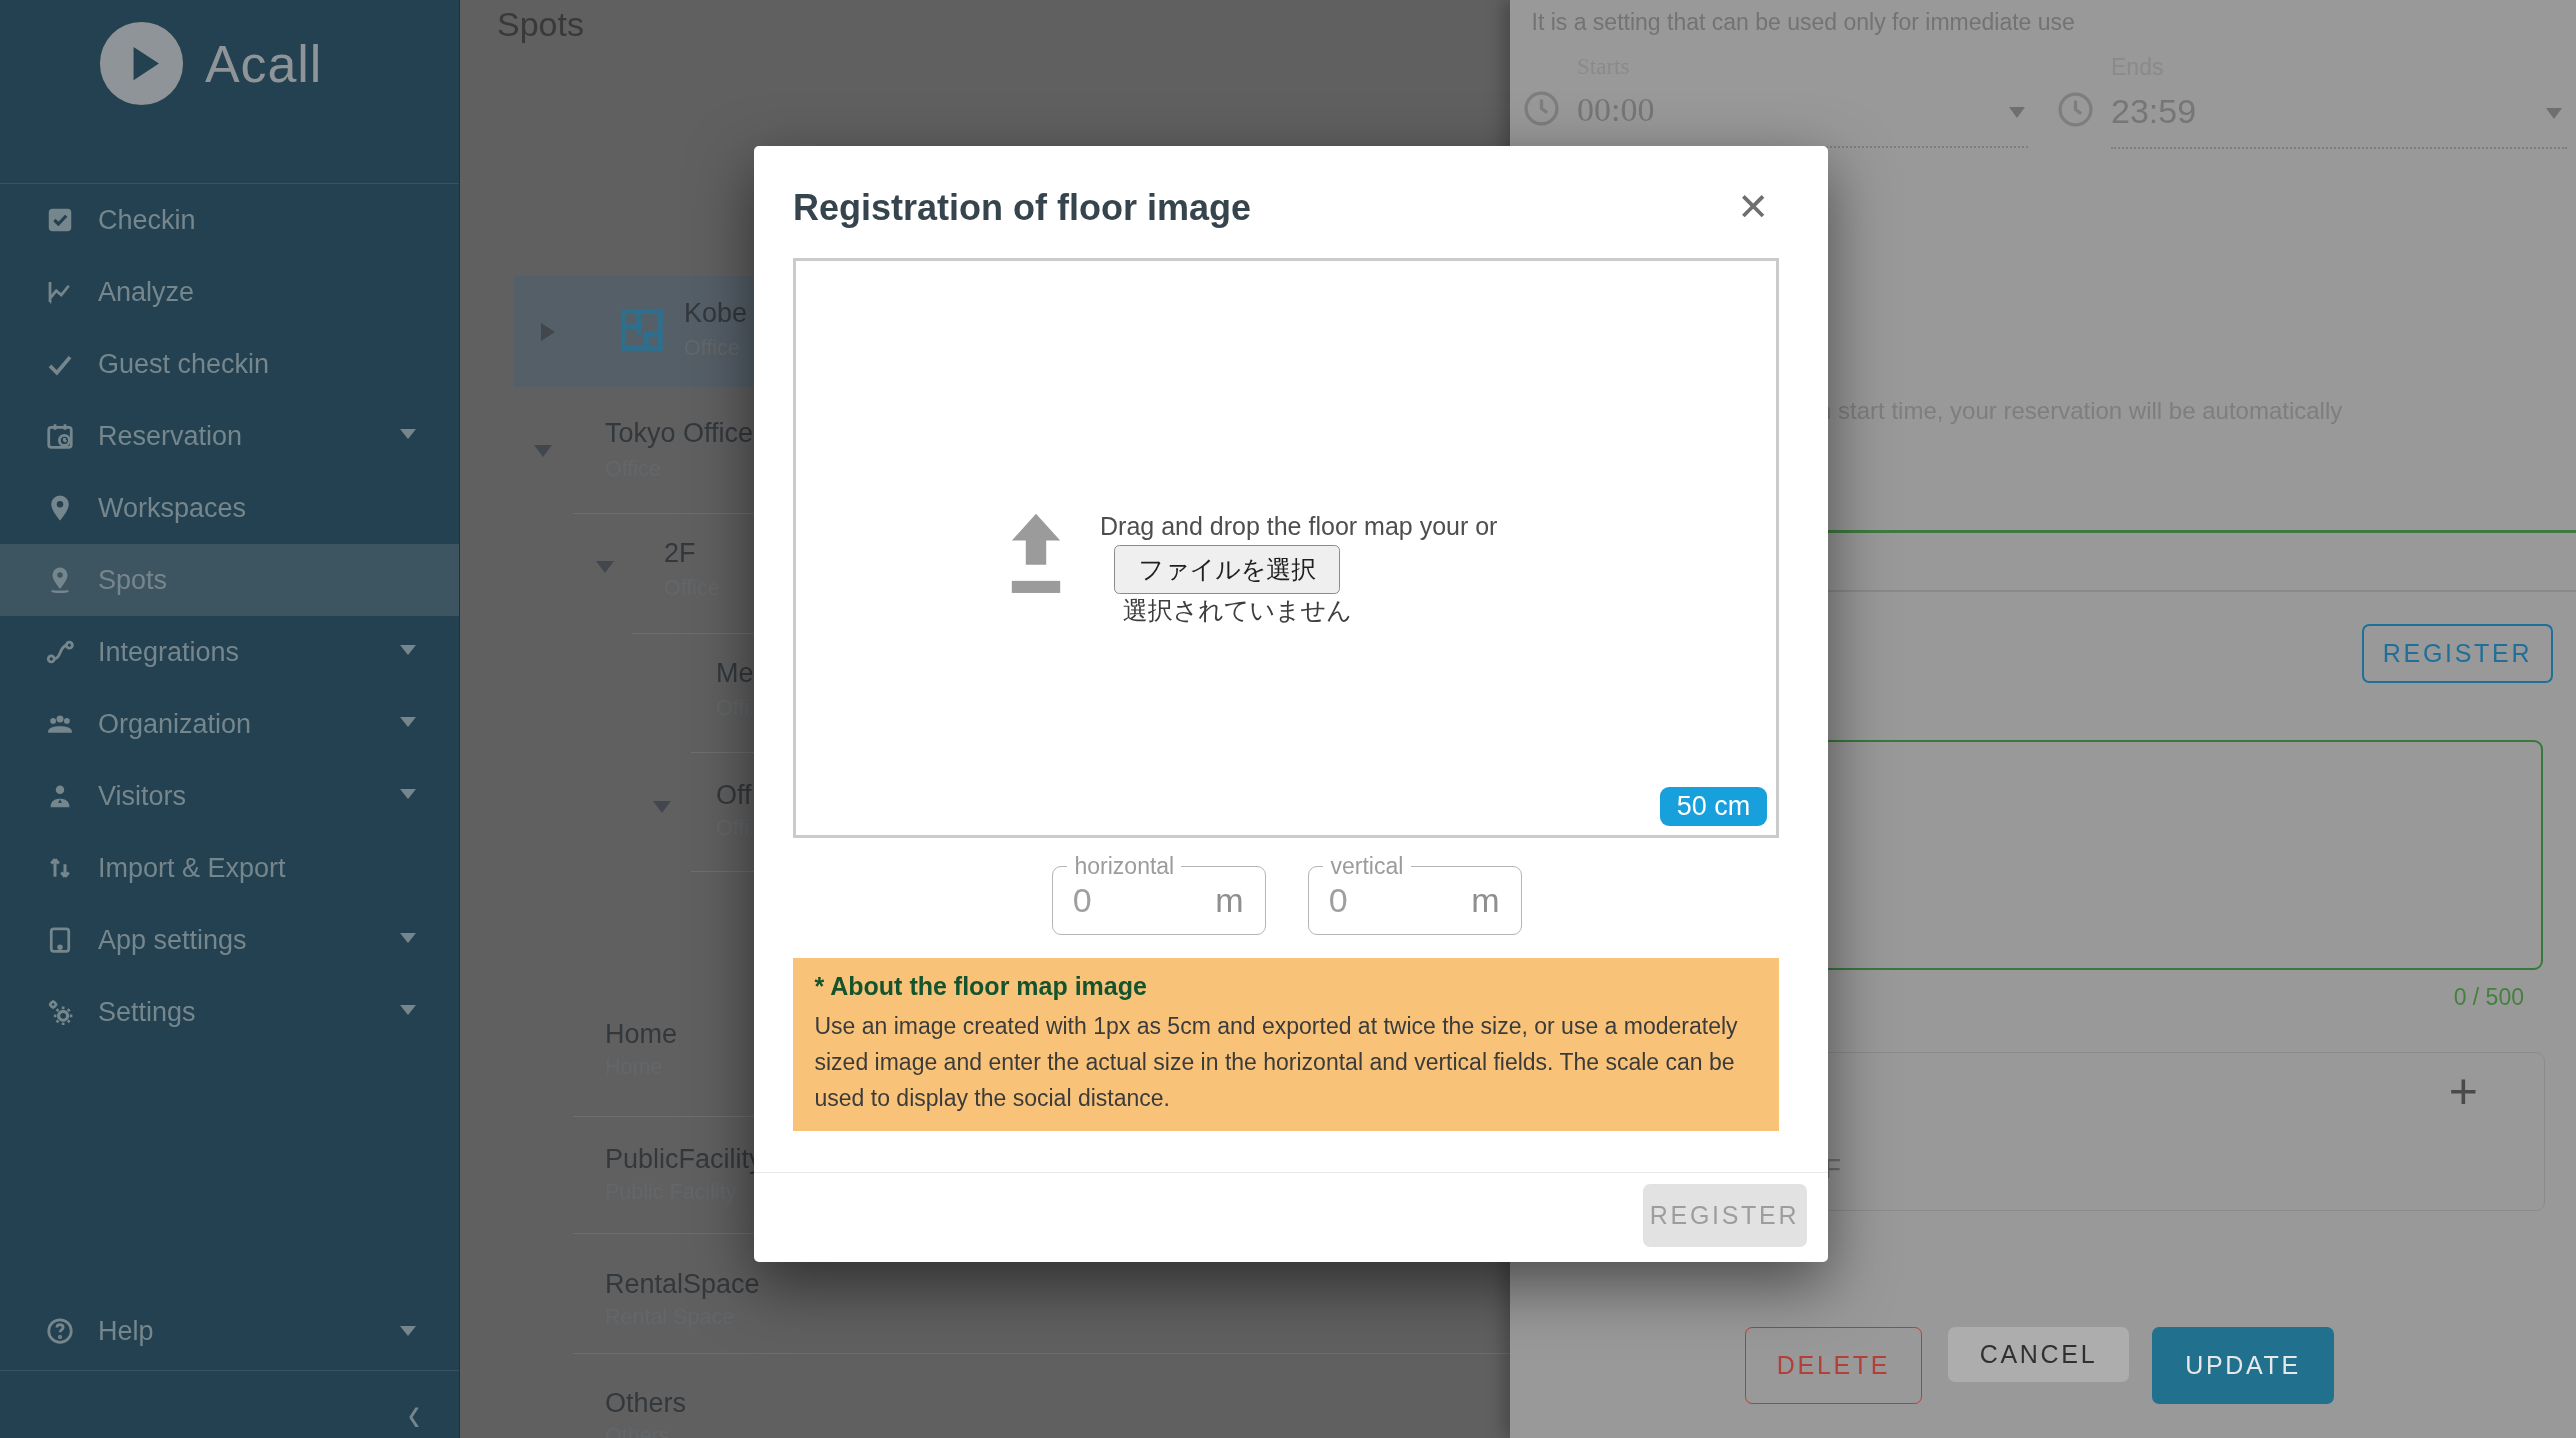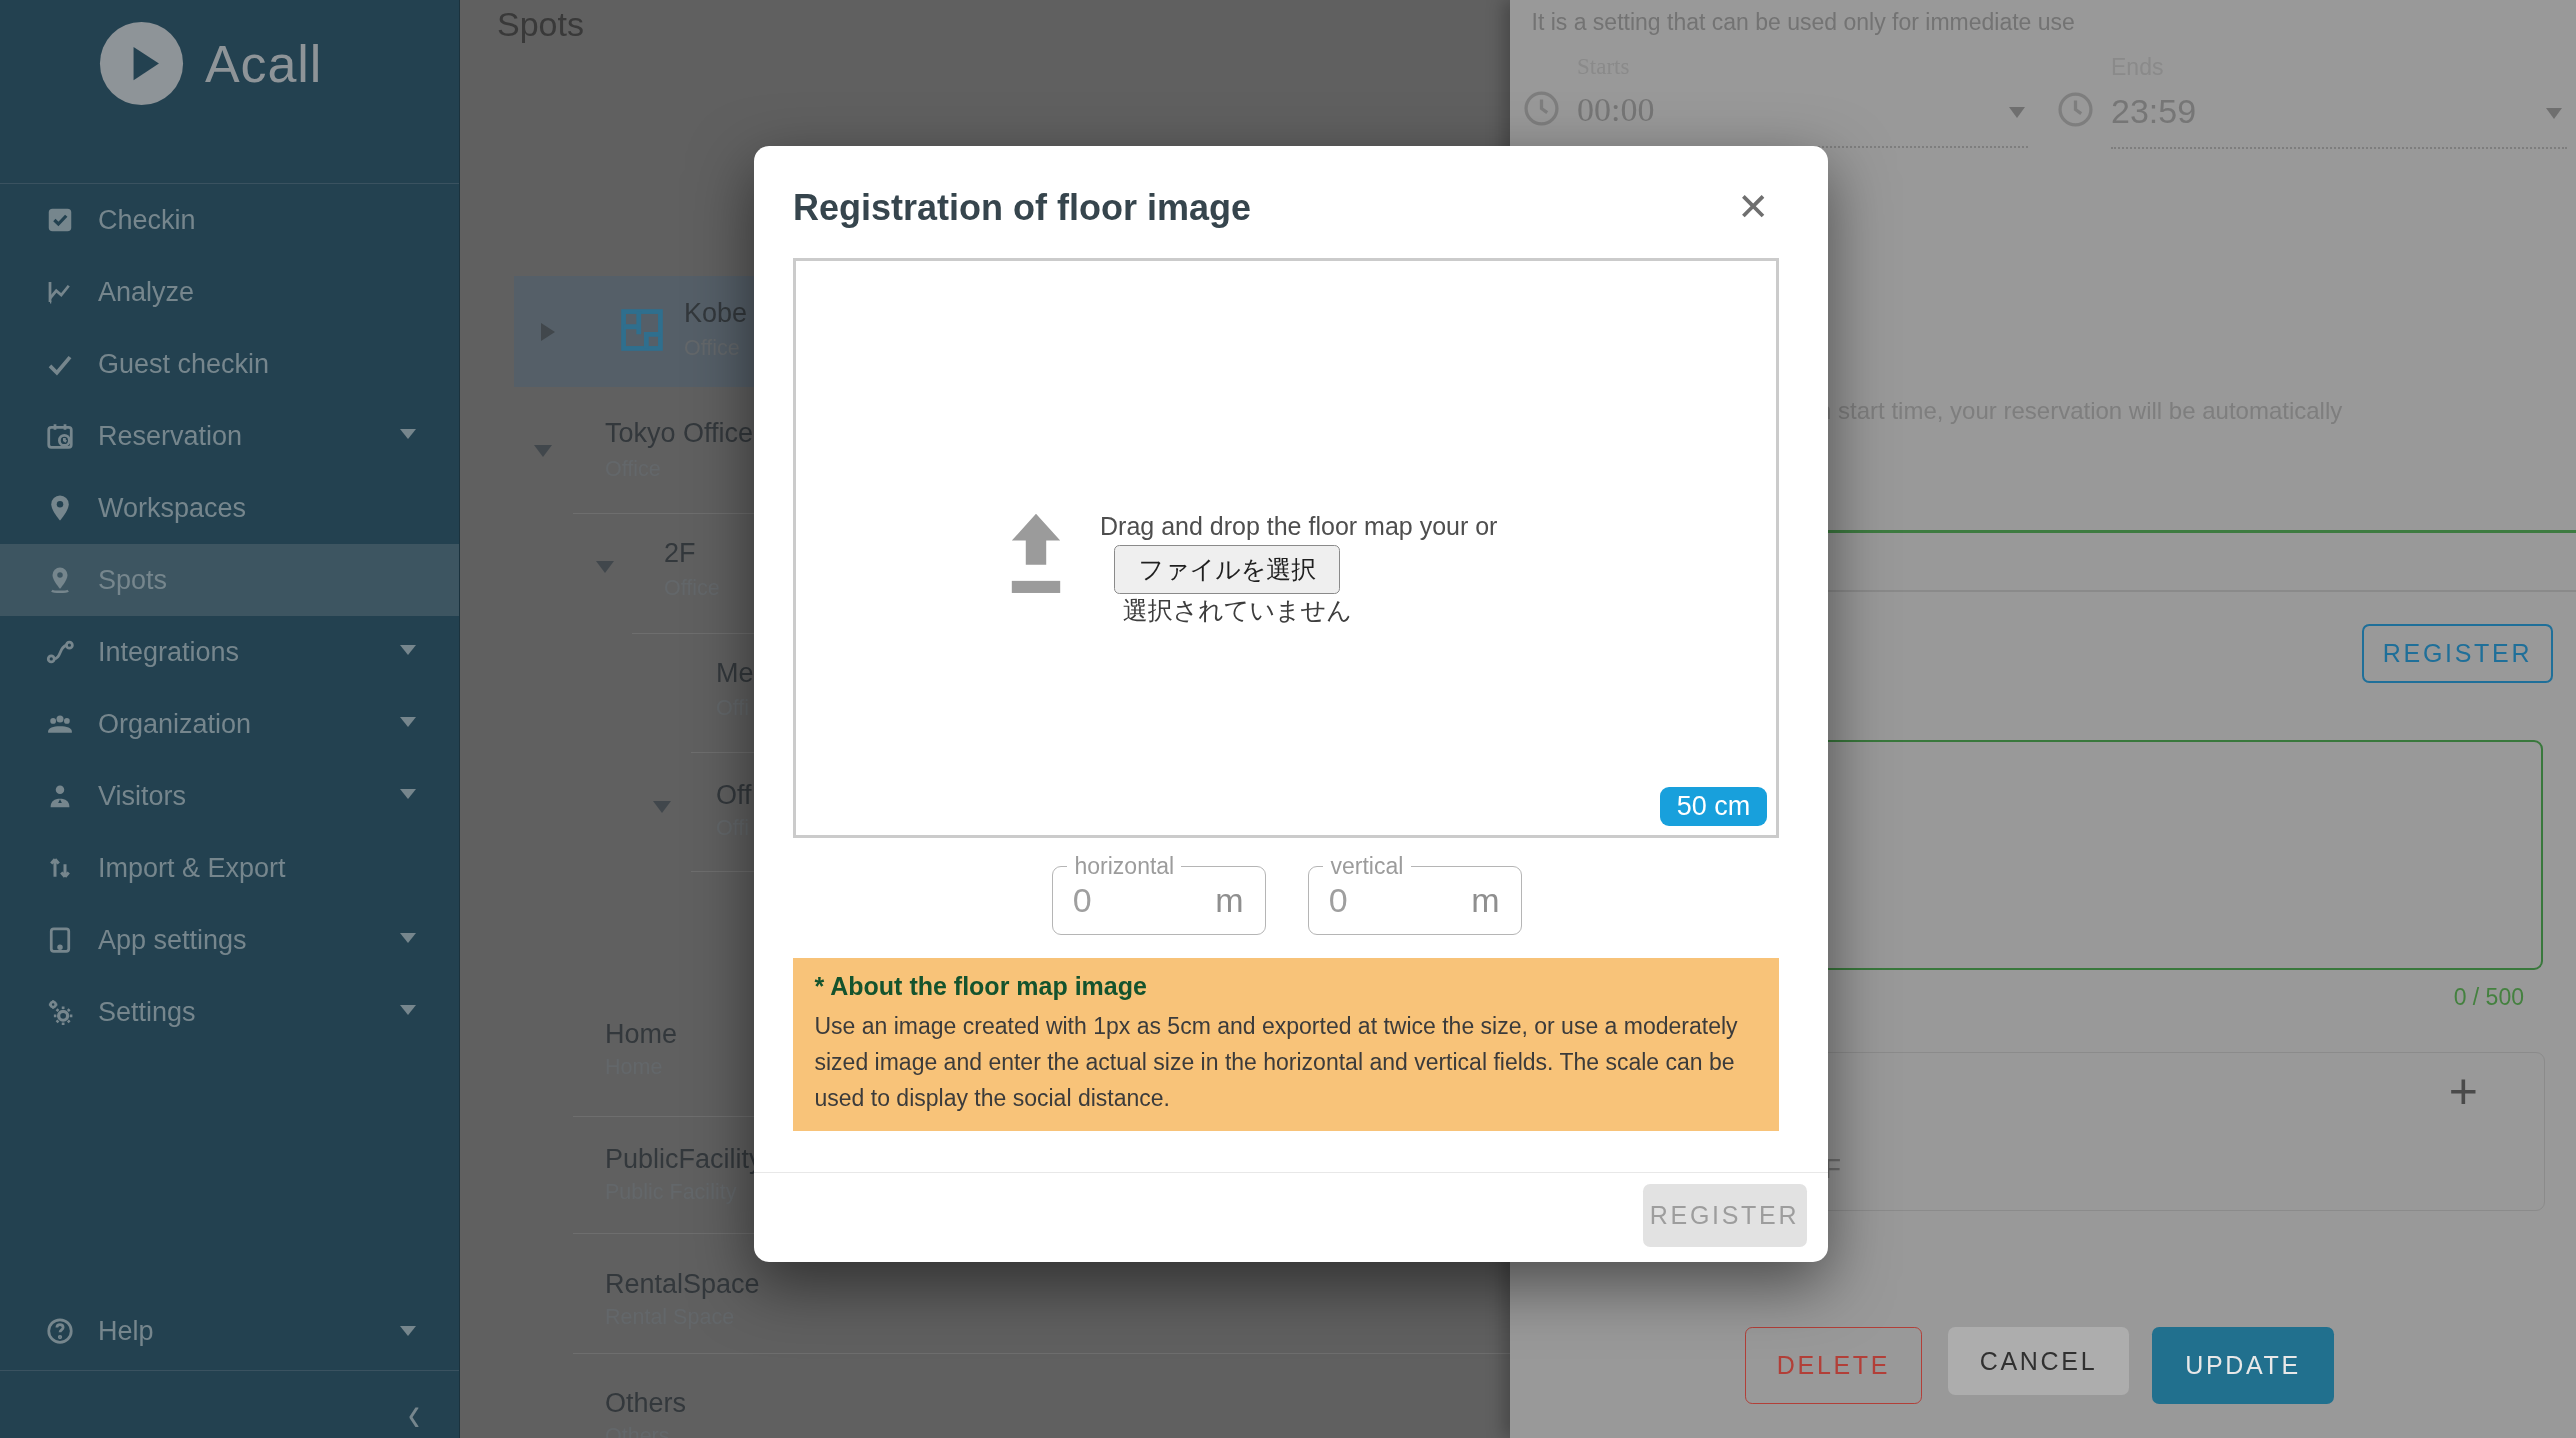--- a/index.html
+++ b/index.html
@@ -30,37 +30,37 @@
   .p-greenline{position:absolute;left:148px;top:530px;width:1052px;height:2.7px;background:#3e7b41;}
   .p-grayline{position:absolute;left:148px;top:590px;width:1055px;height:1.8px;background:#8a8a8a;}
   .btn{display:flex;align-items:center;justify-content:center;border-radius:7.2px;letter-spacing:2.7px;font-size:25px;box-sizing:border-box;cursor:pointer;}
   .p-register{position:absolute;left:852px;top:624px;width:191px;height:59px;border:2.7px solid #1f6f99;color:#1f6f99;background:transparent;}
   .p-textarea{position:absolute;left:51px;top:740px;width:982px;height:230px;border:2.7px solid #39783c;border-radius:9px;box-sizing:border-box;}
   .p-counter{position:absolute;right:52px;top:984px;font-size:23px;color:#44813f;}
   .p-card{position:absolute;left:76px;top:1052px;width:959px;height:159px;border:1.8px solid #8b8b8b;border-radius:9px;box-sizing:border-box;}
   .p-plus{position:absolute;right:98px;top:1066px;font-size:50px;font-weight:300;color:#4a4a4a;line-height:1;}
   .p-gif{position:absolute;left:286px;top:1154px;font-size:27px;color:#6f6f6f;}
   .p-delete{position:absolute;left:235px;top:1327px;width:177px;height:77px;border:1.8px solid #b23f38;color:#b23f38;background:transparent;}
-  .p-cancel{position:absolute;left:438px;top:1327px;width:181px;height:68px;background:#adadad;color:#303030;}
+  .p-cancel{position:absolute;left:438px;top:1327px;width:181px;height:55px;background:#adadad;color:#303030;}
   .p-update{position:absolute;left:642px;top:1327px;width:182px;height:77px;background:#21708e;color:#e8e8e8;}
   
   .sidebar{position:absolute;left:0;top:0;width:459px;height:1438px;background:#234150;border-right:0.9px solid #1b323d;}
   .logo{position:absolute;left:94px;top:16px;display:flex;align-items:center;}
   .logo-text{font-size:52px;color:#8e9498;font-weight:500;letter-spacing:0.9px;margin-left:16px;}
   .sb-div{position:absolute;left:0;width:459px;height:0.9px;background:#3a5260;}
   .menu{position:absolute;left:0;top:184px;width:459px;}
   .mitem{position:relative;height:72px;display:flex;align-items:center;color:#76868d;font-size:27px;}
   .mitem.active{background:#3d5561;}
   .micon{position:absolute;left:45px;width:30px;height:30px;display:flex;align-items:center;justify-content:center;}
   .mlabel{margin-left:98px;}
   .mchev{position:absolute;right:43px;top:29px;width:0;height:0;border-top:10.7px solid #76868d;border-left:8px solid transparent;border-right:8px solid transparent;}
   .helpblock{position:absolute;left:0;top:1297px;width:459px;}
   .collapse{position:absolute;right:39px;top:1392px;font-size:36px;color:#76868d;transform:scaleY(1.4);cursor:pointer;}
   
-  .modal{position:absolute;left:754px;top:146px;width:1074px;height:1116px;background:#fff;border-radius:15px;
+  .modal{position:absolute;left:754px;top:146px;width:1074px;height:1116px;background:#fff;border-radius:5px;
          box-shadow:0 21.5px 63px rgba(0,0,0,.5);}
   .m-title{position:absolute;left:39px;top:41px;font-size:36px;font-weight:600;color:#36454d;}
   .m-close{position:absolute;right:59px;top:39px;font-size:38px;color:#6f6f6f;font-weight:300;cursor:pointer;}
   .dropzone{position:absolute;left:39px;top:112px;width:986px;height:580px;border:3.6px solid #cbcbcb;box-sizing:border-box;background:#fff;}
   .dz-text{position:absolute;left:304px;top:251px;font-size:25px;color:#4e4e4e;}
   .dz-filerow{position:absolute;left:307px;top:284px;display:flex;align-items:center;flex-direction:column;}
   .filebtn{height:47px;padding:0 23px;background:#efefef;border:1.8px solid #8a8a8a;border-radius:5.4px;
            font-size:25px;color:#1f1f1f;display:flex;align-items:center;cursor:pointer;}
   .filestatus{margin-left:19.7px;font-size:25px;color:#3d3d3d;}
   .upicon{position:absolute;left:205px;top:250px;}

